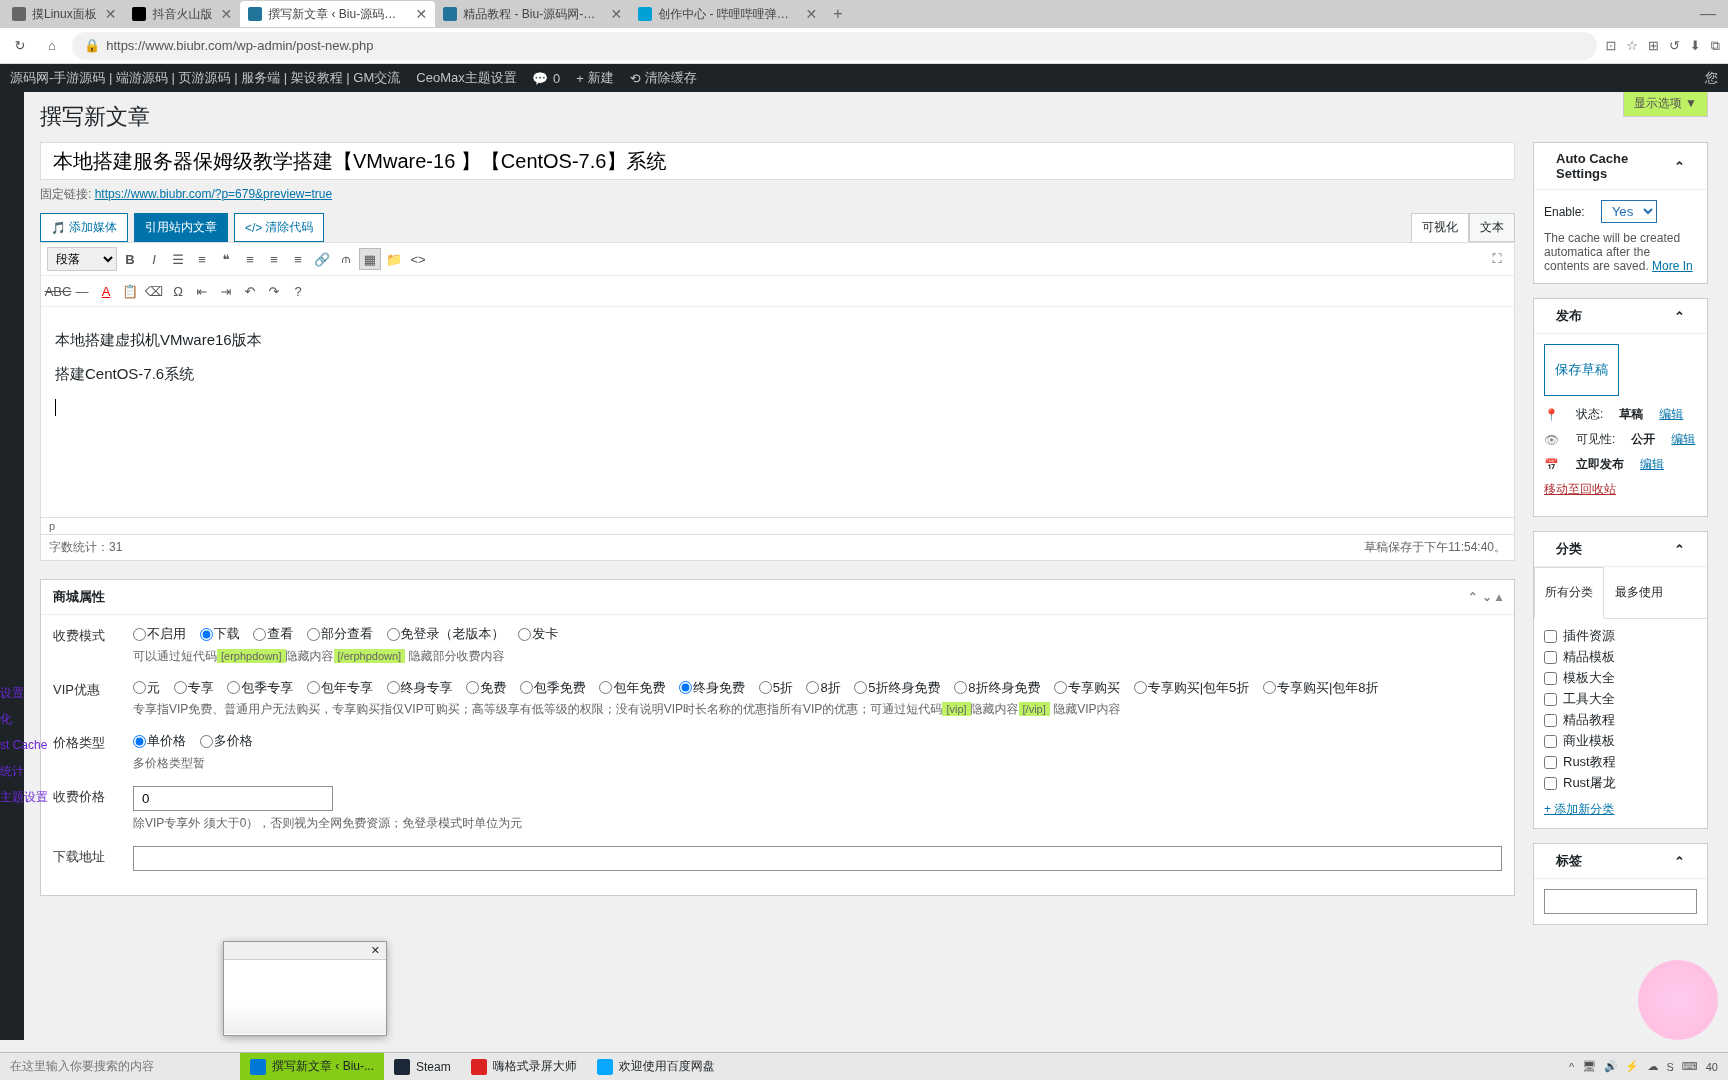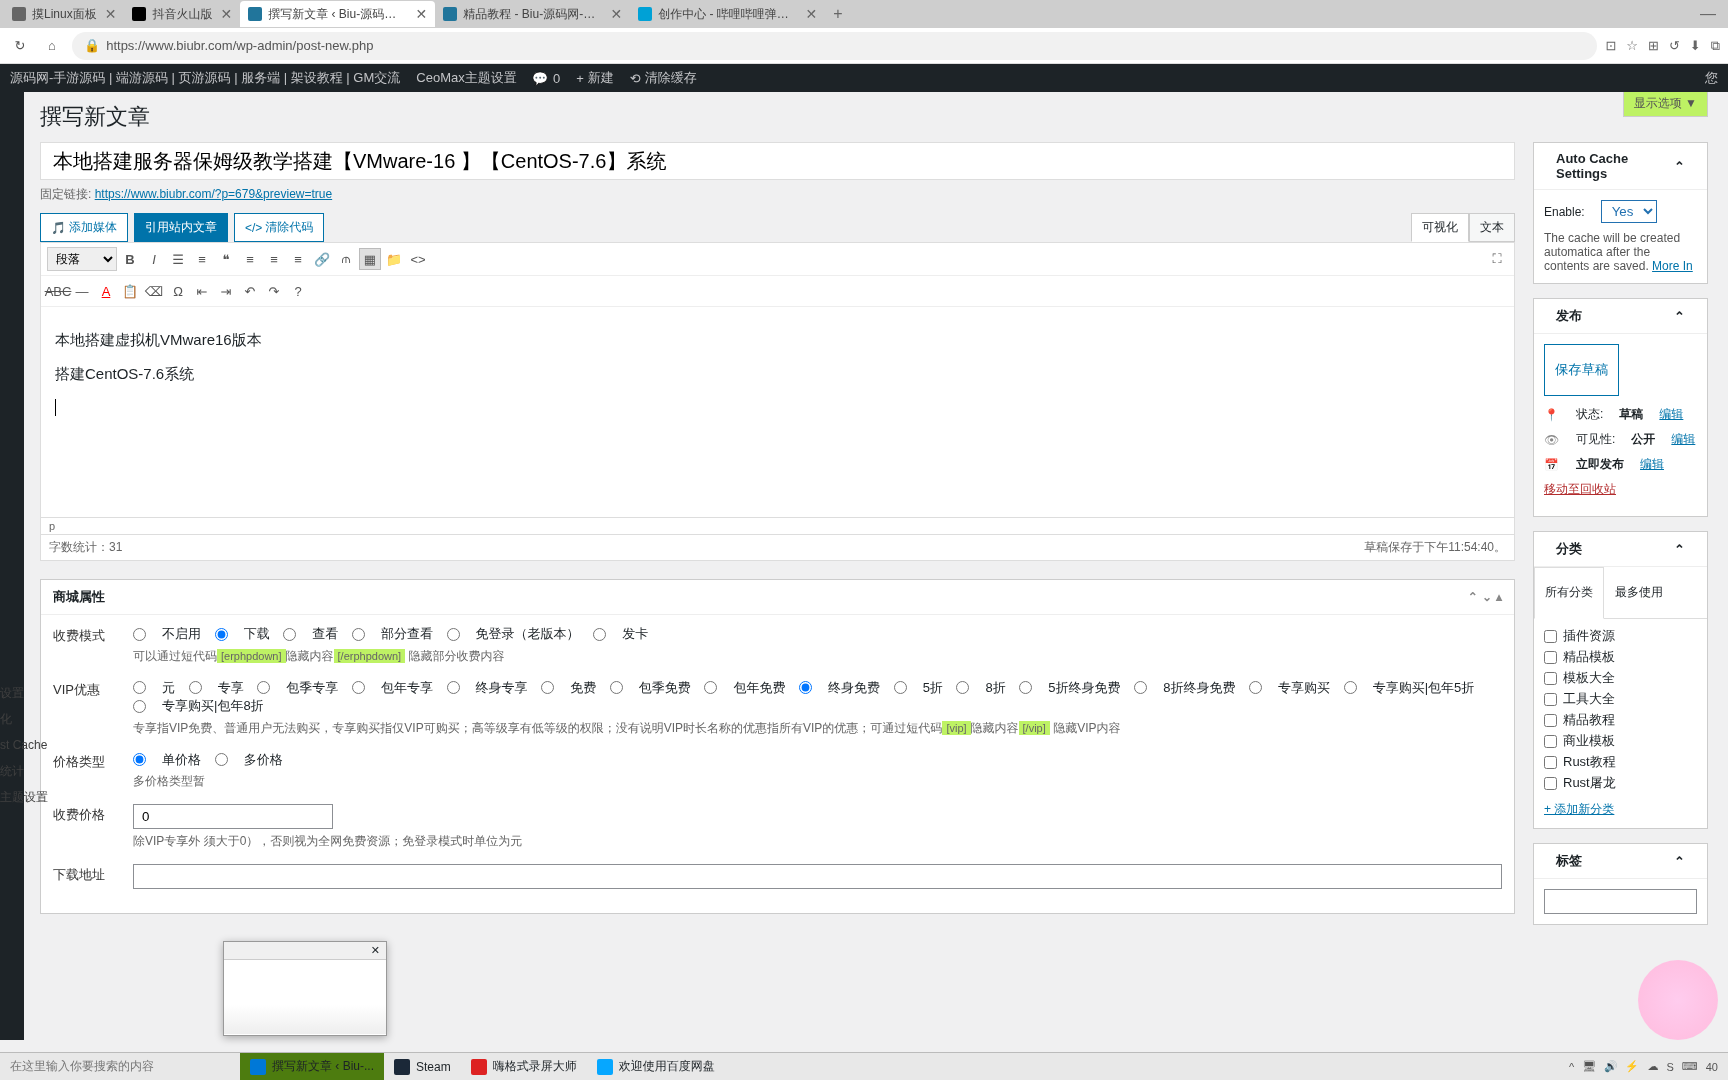--- a/index.html
+++ b/index.html
@@ -14,21 +14,21 @@
 .browser-bar{height:36px;background:#fff;display:flex;align-items:center;padding:0 8px;gap:8px;border-bottom:1px solid #ddd}
 .bb-btn{width:24px;height:24px;display:flex;align-items:center;justify-content:center;color:#555;cursor:pointer}
 .address{flex:1;height:28px;background:#f1f1f1;border-radius:14px;display:flex;align-items:center;padding:0 12px;color:#555;font-size:13px}
 .lock{margin-right:6px;color:#888}
 .bb-right{display:flex;gap:10px;color:#666}
 .wp-toolbar{height:28px;background:#1d2327;color:#c3c4c7;display:flex;align-items:center;padding:0 10px;font-size:13px;gap:16px}
 .wp-toolbar .item{display:flex;align-items:center;gap:4px;cursor:pointer}
 .wp-toolbar .right{margin-left:auto}
 .admin-wrap{display:flex;height:calc(100% - 92px)}
 .sidebar-menu{position:fixed;left:0;top:92px;bottom:40px;width:24px;background:#1d2327;z-index:5}
-.sidebar-labels{position:fixed;left:0;top:680px;color:#404040;font-size:12px;z-index:7;line-height:26px}
+.sidebar-labels{position:fixed;left:0;top:680px;color:#6d28d9;font-size:12px;z-index:7;line-height:26px}
 .main{flex:1;padding:10px 20px 0 40px;overflow-y:auto;position:relative}
 .page-title{font-size:22px;font-weight:400;margin-bottom:10px}
 .screen-opts{position:absolute;right:20px;top:-2px;border:1px solid #ccc;background:#bef264;padding:4px 10px;font-size:12px;color:#555;cursor:pointer}
 .two-col{display:flex;gap:18px}
 .left-col{flex:1}
 .right-col{width:175px}
 .title-input{width:100%;height:38px;border:1px solid #ddd;padding:0 12px;font-size:20px;background:#fff}
 .permalink{font-size:12px;margin:6px 0 10px;color:#666}
 .permalink a{color:#0073aa;text-decoration:underline}
 .editor-btns{display:flex;gap:6px;margin-bottom:0}
@@ -49,21 +49,21 @@
 @keyframes blink{50%{opacity:0}}
 .status-bar{border:1px solid #ddd;border-top:none;background:#fff;padding:2px 8px;font-size:11px;color:#666}
 .word-count{border:1px solid #ddd;border-top:none;background:#fff;padding:4px 8px;font-size:12px;color:#666;display:flex;justify-content:space-between}
 .postbox{border:1px solid #ccc;background:#fff;margin-top:18px}
 .postbox-header{padding:8px 12px;border-bottom:1px solid #eee;display:flex;justify-content:space-between;align-items:center;font-weight:bold;font-size:13px}
 .postbox-header .handles{display:flex;gap:4px;color:#888;font-size:12px}
 .postbox-body{padding:10px 12px}
 .form-row{display:flex;margin-bottom:14px;align-items:flex-start}
 .form-row .label{width:80px;font-size:13px;color:#333;padding-top:2px}
 .form-row .field{flex:1;font-size:13px}
-.field label{margin-right:10px;display:inline-flex;align-items:center;gap:16px}
+.field label{margin-right:10px;display:inline-flex;align-items:center;gap:1px}
 .field .desc{color:#666;font-size:12px;margin-top:4px}
 .field code{background:#bef264;padding:1px 4px;font-size:11px}
 .field input[type=text]{border:1px solid #8c8f94;padding:4px 8px;width:200px}
 .field input.full{width:100%}
 .side-box{border:1px solid #ccc;background:#fff;margin-bottom:14px}
 .side-head{padding:8px 22px;display:flex;justify-content:space-between;align-items:center;font-weight:bold;border-bottom:1px solid #eee}
 .side-body{padding:10px}
 .side-body .row{margin-bottom:8px;font-size:12px;display:flex;align-items:center;gap:16px}
 .side-body .row .ic{color:#888;width:16px}
 .side-body a{color:#0073aa;text-decoration:underline;cursor:pointer}
@@ -73,21 +73,21 @@
 .cat-tab{padding:16px 10px;font-size:12px;cursor:pointer;border:1px solid transparent}
 .cat-tab.active{border:1px solid #ddd;border-bottom-color:#fff;background:#fff;margin-bottom:-1px}
 .cat-list label{display:flex;align-items:center;gap:6px;margin-bottom:3px;font-size:13px}
 .add-cat{color:#0073aa;text-decoration:underline;font-size:12px;cursor:pointer;margin-top:6px;display:inline-block}
 .preview-popup{position:fixed;left:223px;bottom:44px;width:164px;height:95px;background:#fff;border:1px solid #999;box-shadow:0 2px 8px rgba(0,0,0,.3);z-index:100}
 .preview-popup .ptitle{background:#f0f0f0;padding:2px 6px;font-size:11px;display:flex;justify-content:space-between;border-bottom:1px solid #ccc}
 .preview-popup .pimg{height:74px;background:linear-gradient(#fff 60%,#eee);font-size:6px;color:#999;padding:4px}
 .taskbar{position:fixed;bottom:0;left:0;right:0;height:28px;background:#e8e8e8;display:flex;align-items:center;font-size:12px;border-top:1px solid #bbb;z-index:50}
 .taskbar .search{width:240px;padding:0 10px;color:#777}
 .taskbar .tb-item{display:flex;align-items:center;gap:6px;padding:0 10px;height:100%;cursor:pointer}
-.taskbar .tb-item.active{background:#4d7c0f}
+.taskbar .tb-item.active{background:#84cc16}
 .taskbar .tb-icon{width:16px;height:16px;border-radius:2px}
 .taskbar .tray{margin-left:auto;display:flex;align-items:center;gap:8px;padding:0 10px;color:#555;font-size:11px}
 .sticker{position:fixed;right:10px;bottom:40px;width:80px;height:80px;background:radial-gradient(circle,#fce,#fbd);border-radius:40px;z-index:40}
 </style>
 </head>
 <body>
 
 <div class="browser-tabs">
   <div class="tab">
       <span class="favicon"></span>

